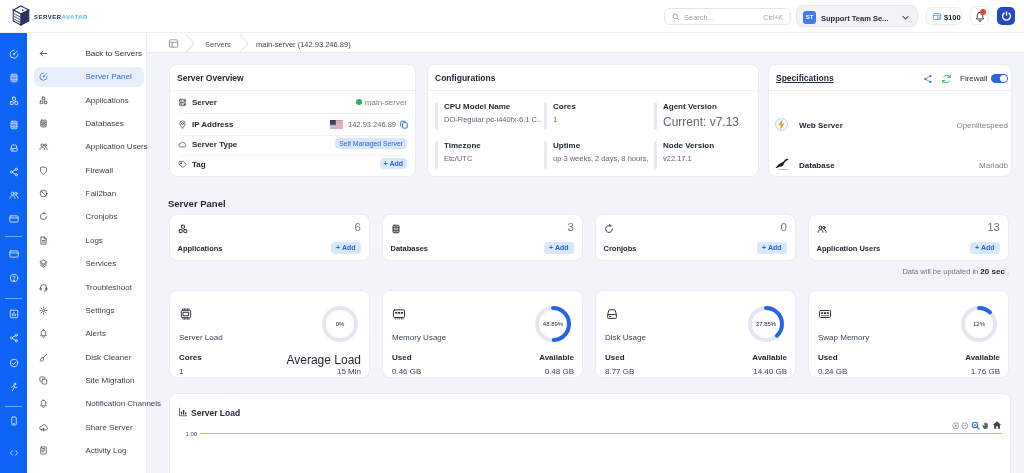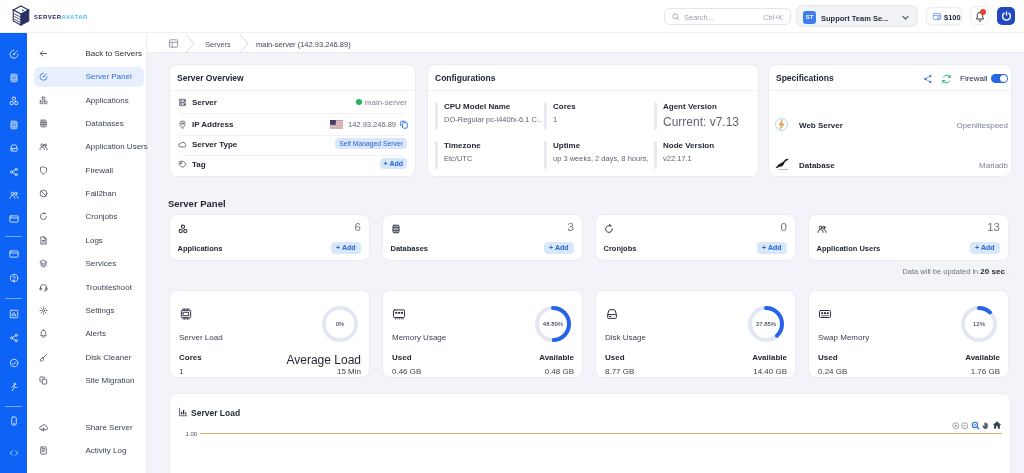--- a/index.html
+++ b/index.html
@@ -408,20 +408,31 @@
 <div class="mi" style="top:337.4px">
       <span class="ic">
         <svg width="9" height="9" viewBox="0 0 24 24">
           <g fill="none" stroke="#3d4556" stroke-width="2.0" stroke-linecap="round" stroke-linejoin="round">
             <rect x="8.5" y="8.5" width="12" height="13" rx="2"></rect>
             <path d="M5.5 15.5 L4.5 15.5 a2 2 0 0 1 -2 -2 L2.5 4.5 a2 2 0 0 1 2 -2 L13 2.5 a2 2 0 0 1 2 2 L15 5.5"></path>
           </g>
         </svg>
       </span>
       <span class="lb" style="">Site Migration</span>
+    </div>
+<div class="mi" style="top:360.8px">
+      <span class="ic">
+        <svg width="9" height="9" viewBox="0 0 24 24">
+          <g fill="none" stroke="#3d4556" stroke-width="2.0" stroke-linecap="round" stroke-linejoin="round">
+            <path d="M12 3 C8.5 3 6.2 5.8 6.2 9.5 L6.2 14.5 L4.5 18 L19.5 18 L17.8 14.5 L17.8 9.5 C17.8 5.8 15.5 3 12 3 Z"></path>
+            <path d="M9.8 21 a2.3 2.3 0 0 0 4.4 0"></path>
+          </g>
+        </svg>
+      </span>
+      <span class="lb" style="">Notification Channels</span>
     </div>
 <div class="mi" style="top:384.1px">
       <span class="ic">
         <svg width="9" height="9" viewBox="0 0 24 24">
           <g fill="none" stroke="#3d4556" stroke-width="2.0" stroke-linecap="round" stroke-linejoin="round">
             <path d="M7 18.5 a5 5 0 1 1 .8-9.9 a6 6 0 0 1 11.7 1.6 a4.2 4.2 0 0 1 -1 8.3 L7 18.5"></path>
             <line x1="12" y1="21" x2="12" y2="14"></line>
             <polyline points="9.4,16.2 12,13.5 14.6,16.2"></polyline>
           </g>
         </svg>
@@ -567,21 +578,21 @@
       <div style="position:absolute;left:9px;top:1px;font-size:8px;font-weight:bold;color:#232936;white-space:nowrap;">Uptime</div>
       <div style="position:absolute;left:9px;top:14px;font-size:7.5px;color:#5f6675;white-space:nowrap;">up 3 weeks, 2 days, 8 hours, ...</div>
       </div>
   <div style="position:absolute;left:226px;top:75px;width:106px;height:30px;overflow:hidden;">
       <div style="position:absolute;left:0;top:1px;bottom:1px;width:2.5px;background:#e8eaf1;border-radius:2px;"></div>
       <div style="position:absolute;left:9px;top:1px;font-size:8px;font-weight:bold;color:#232936;white-space:nowrap;">Node Version</div>
       <div style="position:absolute;left:9px;top:14px;font-size:7.5px;color:#5f6675;white-space:nowrap;">v22.17.1</div>
       </div>
 </div>
 <div class="card" style="left:621px;top:31px;width:244px;height:113px;">
-  <div class="hd" style="position:absolute;left:7px;top:8px;">Specifications</div>
+  <div class="hd" style="position:absolute;left:7px;top:8px;text-decoration:underline;">Specifications</div>
   <span style="position:absolute;left:154px;top:8.5px;">
         <svg width="10" height="10" viewBox="0 0 24 24">
           <g fill="#2e6be0">
             <circle cx="5.5" cy="12" r="2.7"></circle>
             <circle cx="17.5" cy="5" r="2.7"></circle>
             <circle cx="17.5" cy="19" r="2.7"></circle>
           </g>
           <g stroke="#2e6be0" stroke-width="1.7">
             <line x1="7.5" y1="10.7" x2="15.7" y2="6"></line>
             <line x1="7.5" y1="13.3" x2="15.7" y2="18"></line>

